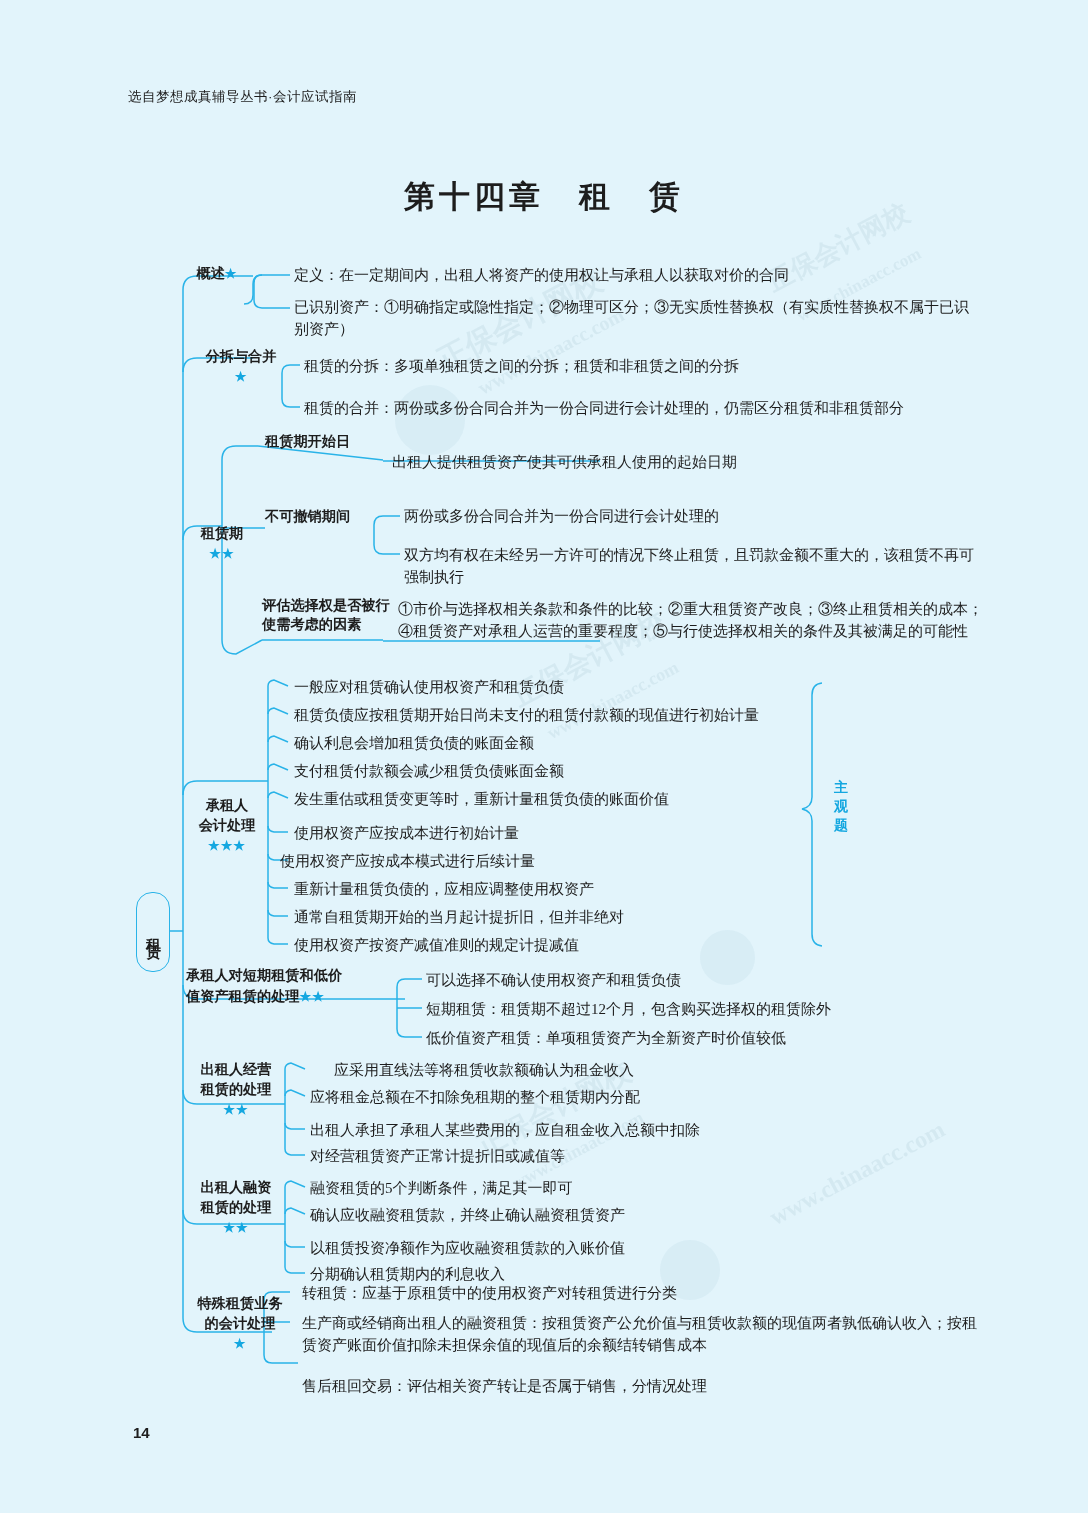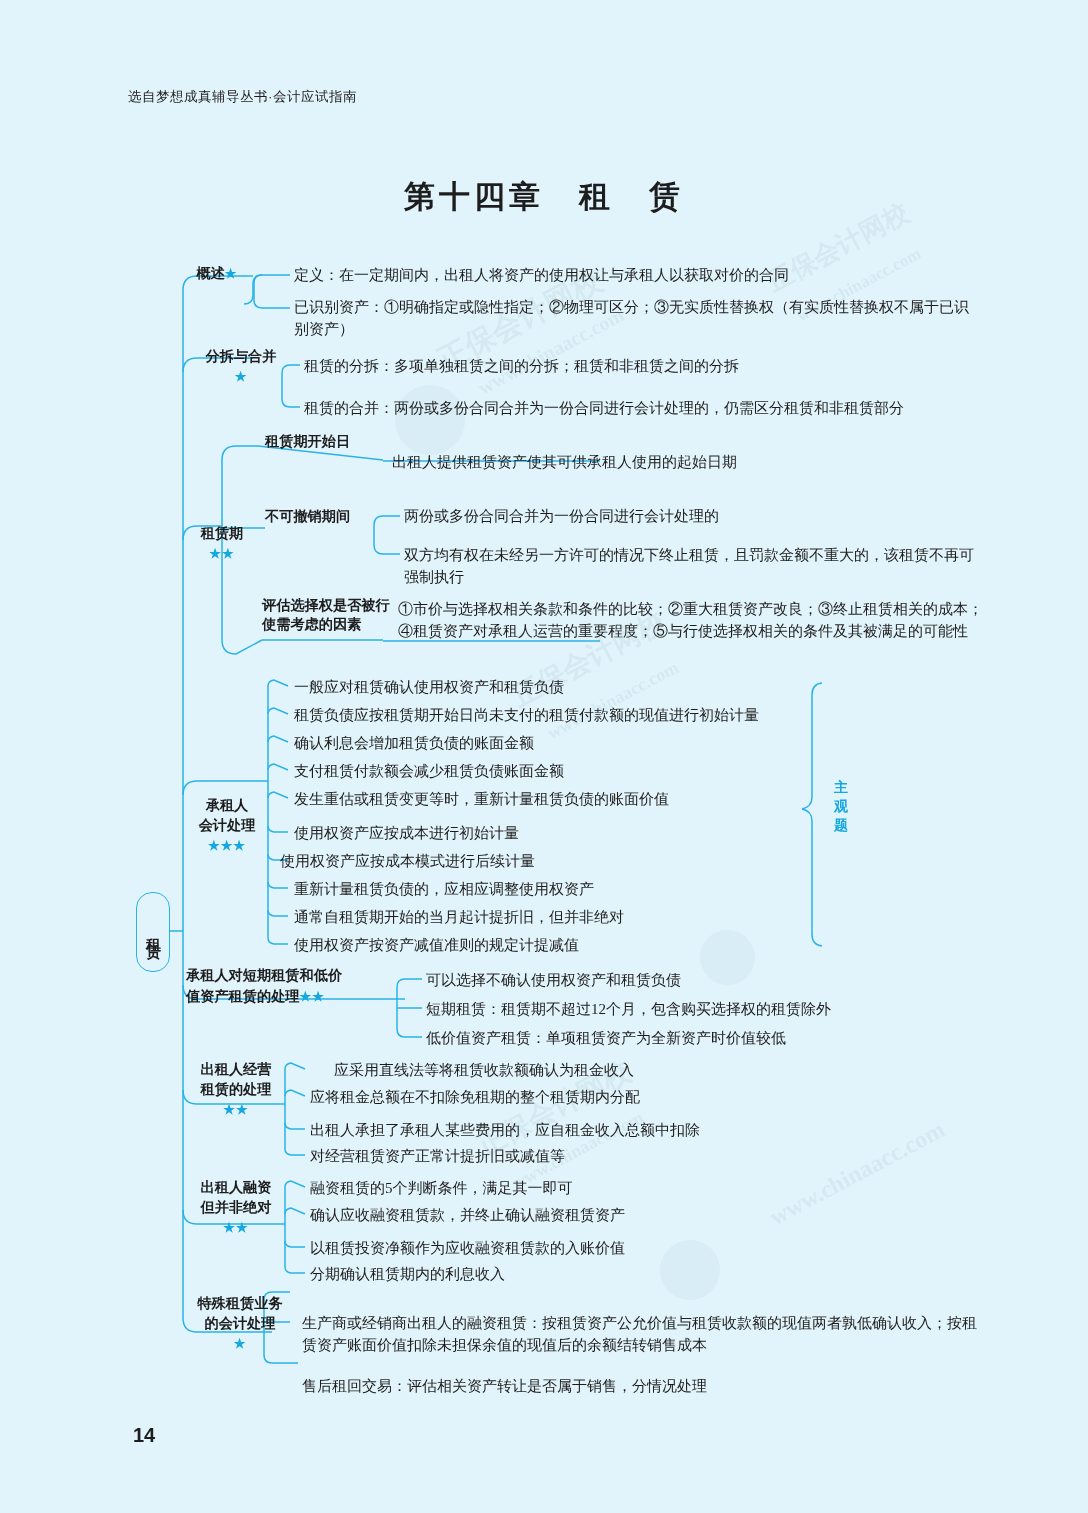--- a/index.html
+++ b/index.html
@@ -28,21 +28,21 @@
   .wmlogo2{position:absolute;left:660px;top:1240px;width:60px;height:60px;
           border-radius:50%;background:rgba(130,175,195,.10);}
   .wmlogo3{position:absolute;left:700px;top:930px;width:55px;height:55px;
           border-radius:50%;background:rgba(130,175,195,.10);}
 
   
   .src{position:absolute;left:128px;top:88px;font-size:13.5px;
        font-family:"Liberation Sans","DejaVu Sans",sans-serif;letter-spacing:.5px;}
   .chapter{position:absolute;left:0;top:176px;width:1088px;text-align:center;
            font-size:31px;font-weight:bold;letter-spacing:4px;}
-  .pageno{position:absolute;left:133px;top:1424px;font-size:20px;
+  .pageno{position:absolute;left:133px;top:1424px;font-size:15px;
           font-family:"Liberation Sans","DejaVu Sans",sans-serif;font-weight:bold;}
 
   
   #map{position:absolute;left:0;top:0;width:1088px;height:1513px;}
   #wires{position:absolute;left:0;top:0;}
   .lbl{position:absolute;font-size:14.2px;line-height:20px;text-align:center;font-weight:bold;}
   .txt{position:absolute;font-size:15px;line-height:22px;}
   .star{color:#14a7e0;font-size:13px;letter-spacing:1px;}
   .center-node{position:absolute;left:136px;top:892px;width:32px;height:78px;
       border:1.6px solid #29b3e8;border-radius:16px;background:#e2f4fb;
@@ -219,27 +219,28 @@
     <span style="white-space:pre-line;">出租人经营
 租赁的处理</span><br><span class="star">★★</span>
   </div>
   <div class="txt" style="left:310px;top:1059px;margin-left:24px;">应采用直线法等将租赁收款额确认为租金收入</div>
   <div class="txt" style="left:310px;top:1119px;">出租人承担了承租人某些费用的，应自租金收入总额中扣除</div>
   <div class="txt" style="left:310px;top:1086px;">应将租金总额在不扣除免租期的整个租赁期内分配</div>
   <div class="txt" style="left:310px;top:1145px;">对经营租赁资产正常计提折旧或减值等</div>
 
   <div class="lbl" style="left:186px;top:1177px;width:100px;">
     <span style="white-space:pre-line;">出租人融资
-但并非绝对</span><br><span class="star">★★</span>
+租赁的处理</span><br><span class="star">★★</span>
   </div>
   <div class="txt" style="left:310px;top:1177px;">融资租赁的5个判断条件，满足其一即可</div>
   <div class="txt" style="left:310px;top:1204px;">确认应收融资租赁款，并终止确认融资租赁资产</div>
   <div class="txt" style="left:310px;top:1237px;">以租赁投资净额作为应收融资租赁款的入账价值</div>
   <div class="txt" style="left:310px;top:1263px;">分期确认租赁期内的利息收入</div>
 
   <div class="lbl" style="left:180px;top:1293px;width:120px;">
     <span style="white-space:pre-line;">特殊租赁业务
 的会计处理</span><br><span class="star">★</span>
   </div>
+  <div class="txt" style="left:302px;top:1282px;width:682px;">转租赁：应基于原租赁中的使用权资产对转租赁进行分类</div>
   <div class="txt" style="left:302px;top:1312px;width:682px;">生产商或经销商出租人的融资租赁：按租赁资产公允价值与租赁收款额的现值两者孰低确认收入；按租赁资产账面价值扣除未担保余值的现值后的余额结转销售成本</div>
   <div class="txt" style="left:302px;top:1375px;width:682px;">售后租回交易：评估相关资产转让是否属于销售，分情况处理</div>
 
 </div>
 
 </body></html>

